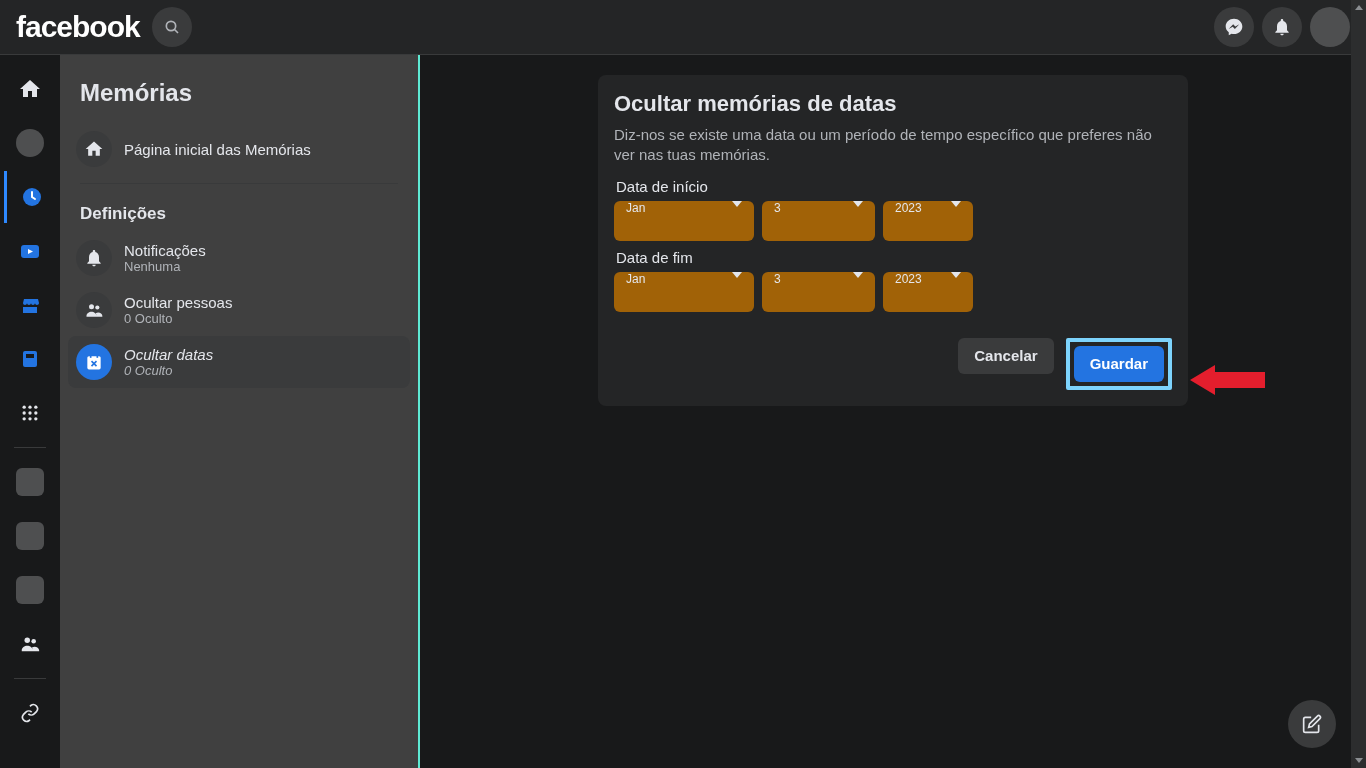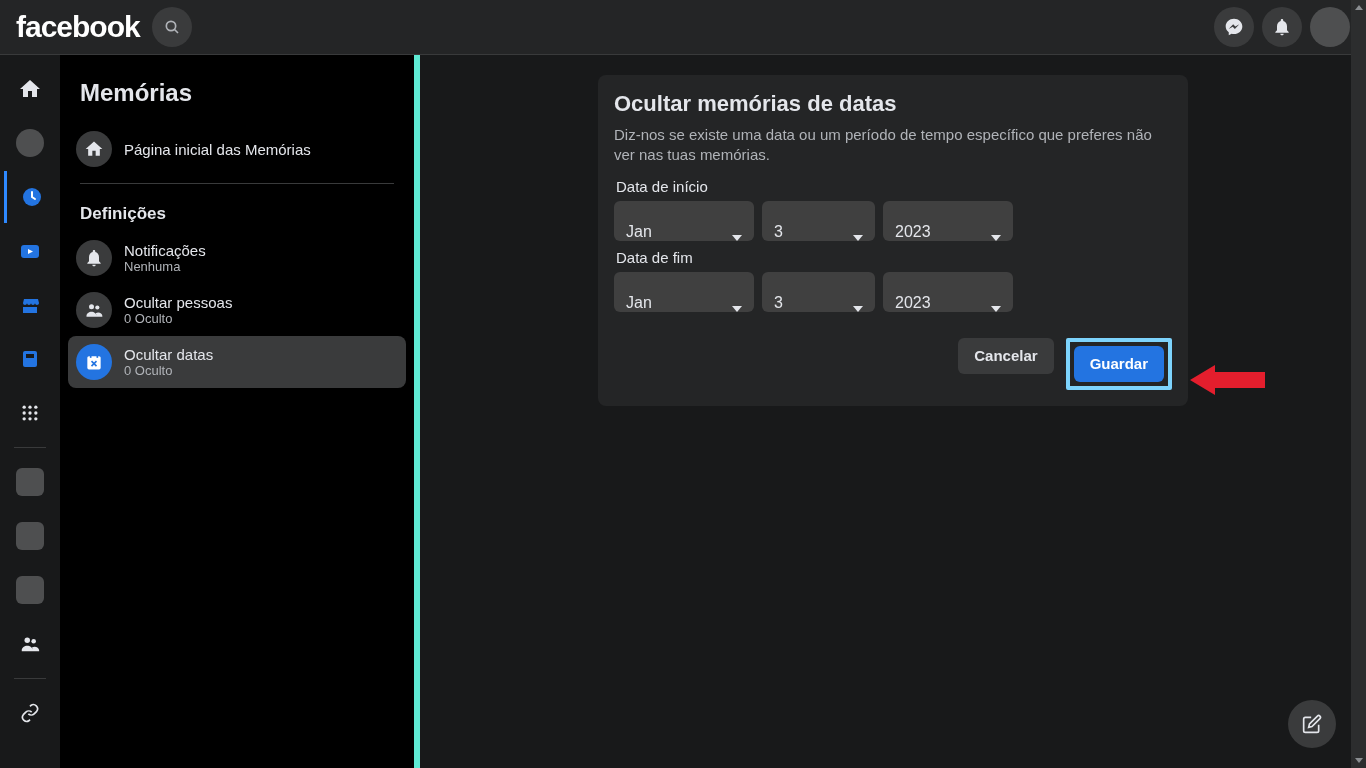--- a/index.html
+++ b/index.html
@@ -109,38 +109,39 @@
     .rail-separator {
       width: 32px;
       height: 1px;
       background: #393a3b;
       margin: 6px 0;
     }
     
     
     .sidebar {
       width: 360px;
-      background: #000000;
-      border-right: 6px solid #5eead4;
+      background: #404040;
+      border-right: 2px solid #5eead4;
       padding: 16px 8px;
     }
     .sidebar-title {
       font-size: 24px;
       font-weight: 700;
       padding: 8px 12px 16px;
     }
     .sidebar-item {
       display: flex;
       align-items: center;
       padding: 8px 8px;
       border-radius: 8px;
       cursor: pointer;
     }
     .sidebar-item.active {
       background: #3a3b3c;
+      font-style: italic;
     }
     .sidebar-icon {
       width: 36px;
       height: 36px;
       border-radius: 18px;
       background: #3a3b3c;
       display: flex;
       align-items: center;
       justify-content: center;
       margin-right: 12px;
@@ -202,33 +203,33 @@
     .field-label {
       font-size: 15px;
       margin: 4px 2px 6px;
     }
     .select-row {
       display: flex;
       gap: 8px;
       margin-bottom: 8px;
     }
     .select-box {
-      background: #404040;
+      background: #a16207;
       border-radius: 6px;
       height: 40px;
       display: flex;
-      align-items: flex-end;
+      align-items: flex-start;
       justify-content: space-between;
       padding: 0 12px;
       cursor: pointer;
-      font-size: 16px;
+      font-size: 12px;
     }
     .select-month { width: 140px; }
     .select-day { width: 113px; }
-    .select-year { width: 130px; }
+    .select-year { width: 90px; }
     .caret-down {
       width: 0;
       height: 0;
       border-left: 5px solid transparent;
       border-right: 5px solid transparent;
       border-top: 6px solid #e4e6eb;
     }
     .card-actions {
       display: flex;
       justify-content: flex-end;

